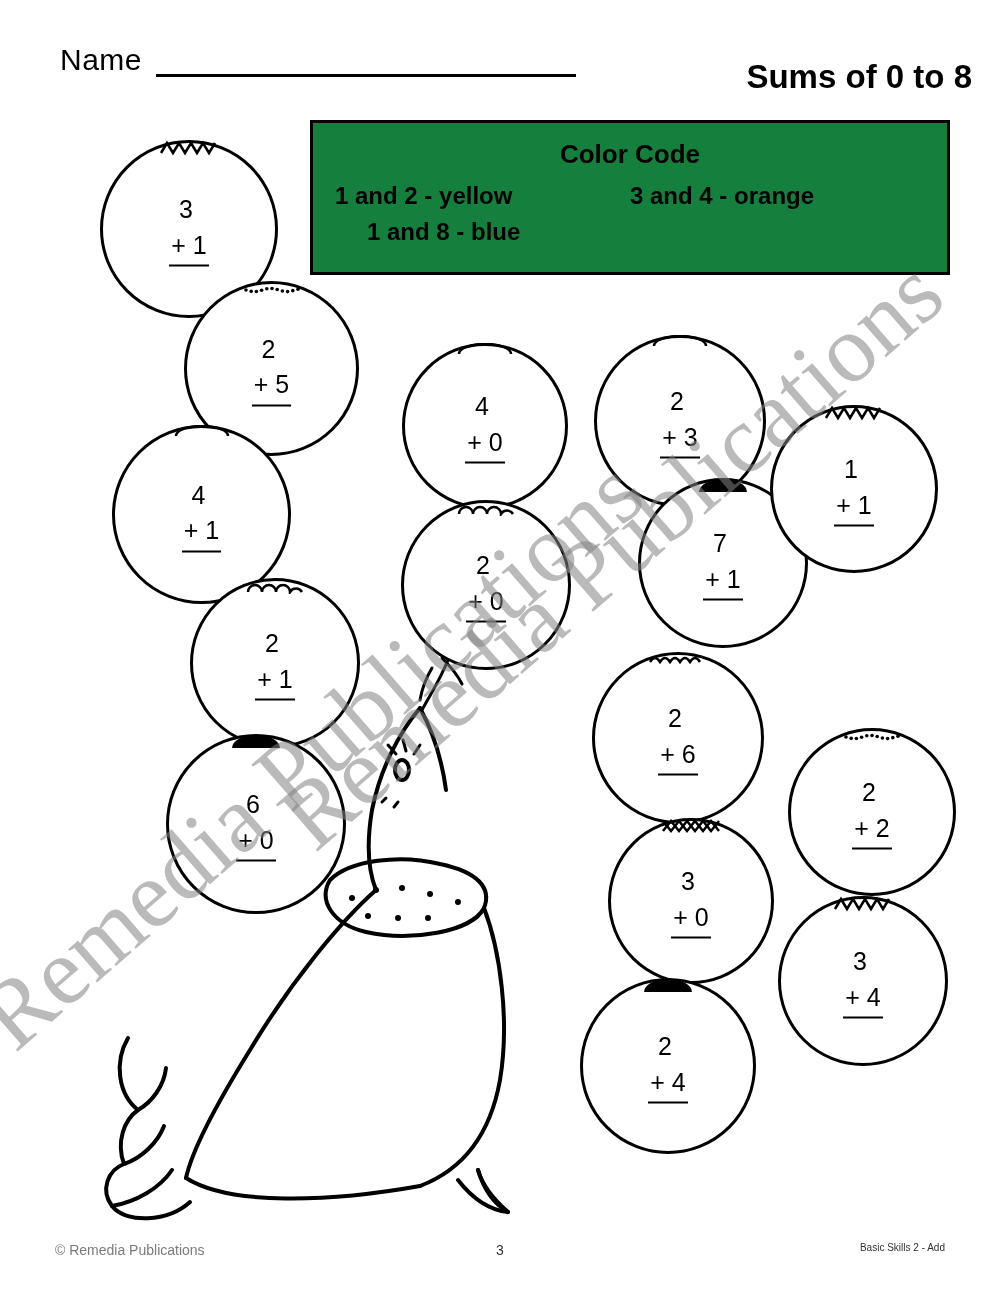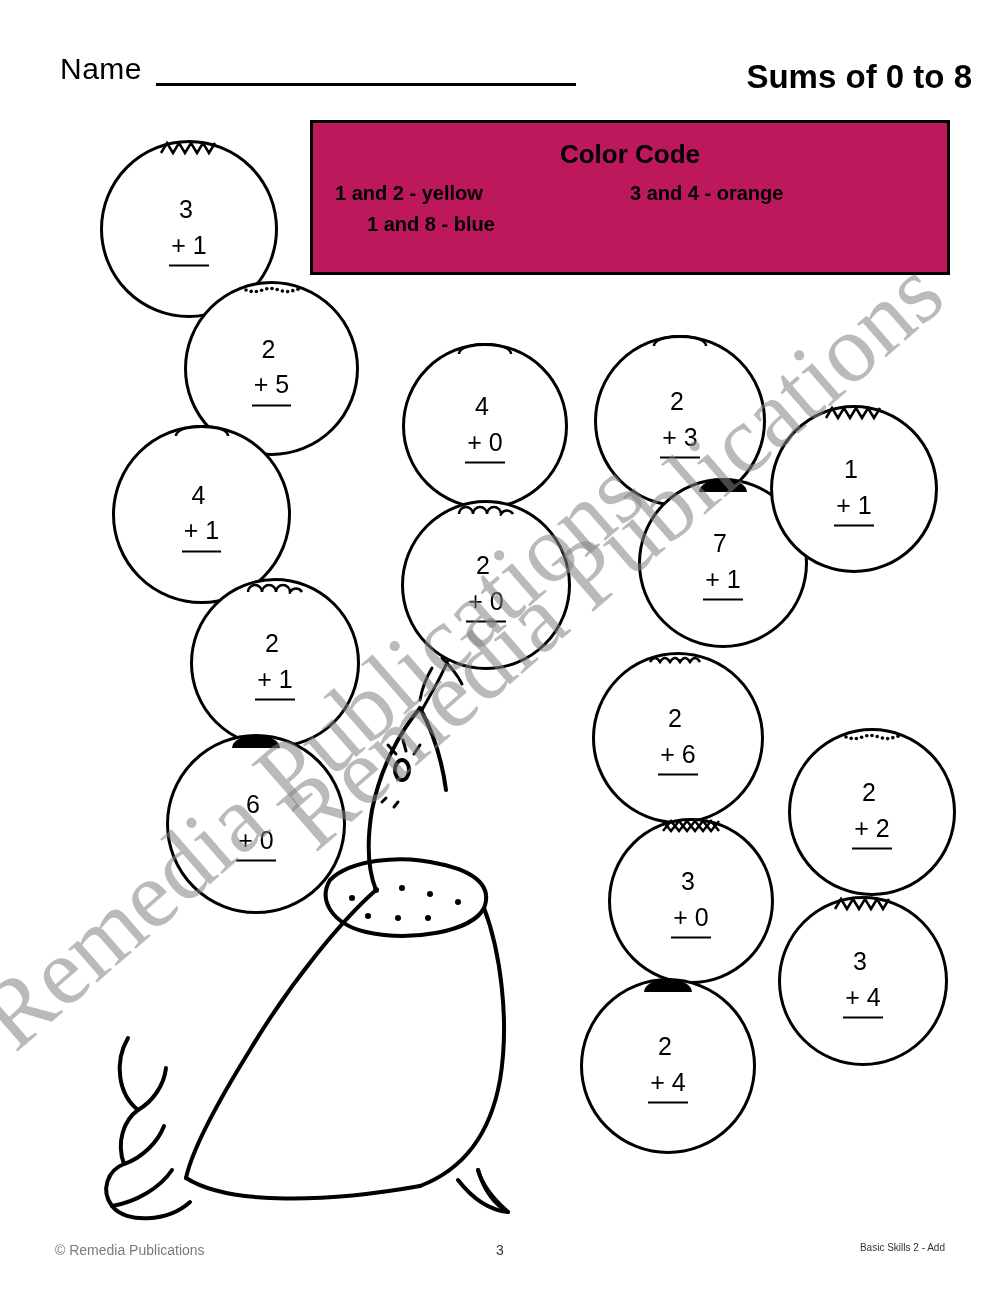--- a/index.html
+++ b/index.html
@@ -19,21 +19,21 @@
     position: absolute;
     inset: 0;
     width: 1000px;
     height: 1300px;
   }
 
   
   .name-row {
     position: absolute;
     left: 60px;
-    top: 52px;
+    top: 43px;
     display: flex;
     align-items: flex-end;
     gap: 14px;
   }
   .name-label {
     font-size: 30px;
     letter-spacing: 0.5px;
   }
   .name-line {
     width: 420px;
@@ -50,38 +50,38 @@
 
   
   .color-code {
     position: absolute;
     left: 310px;
     top: 120px;
     width: 640px;
     height: 155px;
     border: 3px solid #000;
     box-sizing: border-box;
-    background: #be185d;
+    background: #15803d;
     z-index: 6;
   }
   .cc-title {
     text-align: center;
     font-size: 26px;
     font-weight: bold;
     margin-top: 16px;
   }
   .cc-grid {
     margin-top: 12px;
     display: grid;
     grid-template-columns: 1fr 1fr;
     row-gap: 8px;
     padding: 0 22px;
   }
   .cc-item {
-    font-size: 20px;
+    font-size: 24px;
     font-weight: bold;
   }
   .cc-item.right { padding-left: 32px; }
 
   
   .balloon {
     position: absolute;
     border: 3px solid #000;
     border-radius: 50%;
     background: #fff;

